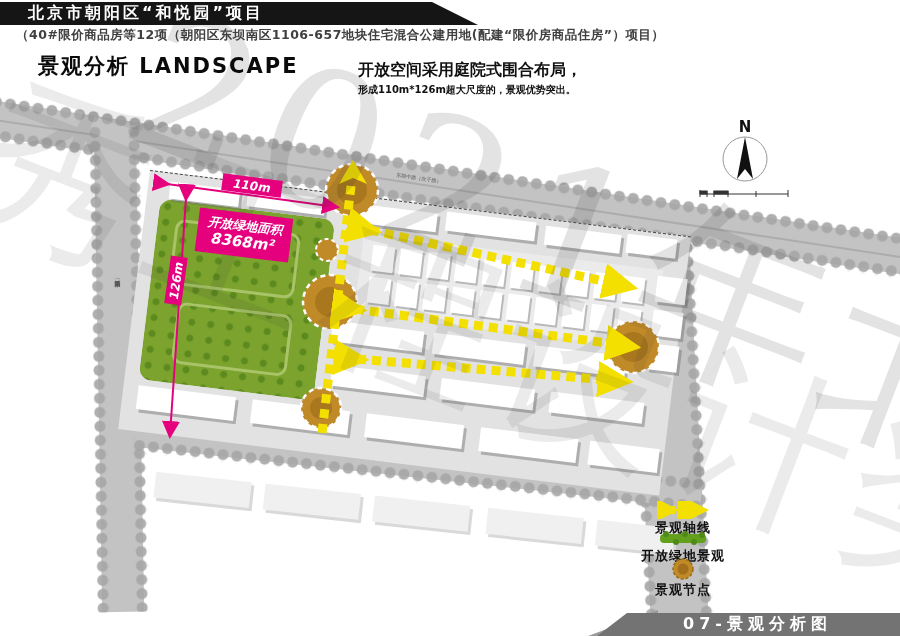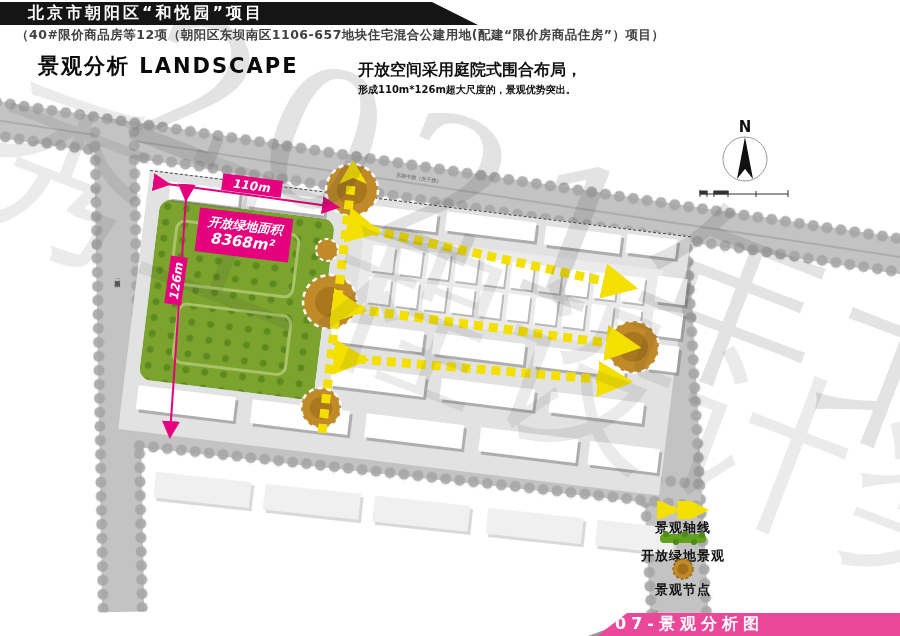--- a/index.html
+++ b/index.html
@@ -75,23 +75,23 @@
 
   
   #legend{left:641px;top:501px;z-index:8;}
   .legend-row{display:flex;align-items:center;height:21px;margin-bottom:7px;flex-direction:column;}
   .legend-icon{width:58px;display:flex;justify-content:center;align-items:center;}
   .legend-label{font-size:13px;font-weight:bold;color:#111;letter-spacing:1px;white-space:nowrap;}
 
   
   #footer-sliver{left:588px;top:610px;width:70px;height:26px;background:#9a9a9a;
     clip-path:polygon(0 100%,100% 0,100% 100%);z-index:9;}
-  #footer-bar{left:597px;top:613px;width:303px;height:23px;background:#ec4899;
+  #footer-bar{left:597px;top:613px;width:303px;height:23px;background:#737373;
     clip-path:polygon(30px 0,100% 0,100% 100%,0 100%);z-index:10;
-    display:flex;align-items:center;justify-content:flex-start;}
+    display:flex;align-items:center;justify-content:center;}
   #footer-bar span{color:#fff;font-size:16px;font-weight:bold;letter-spacing:5px;padding-left:18px;white-space:nowrap;}
 </style>
 </head>
 <body>
 
 <div class="abs watermark" id="wm1">2021年北京市</div>
 <div class="abs watermark" id="wm2">优秀工程设计奖</div>
 
 <div class="abs" id="top-bar">
   <span>北京市朝阳区“和悦园”项目</span>

